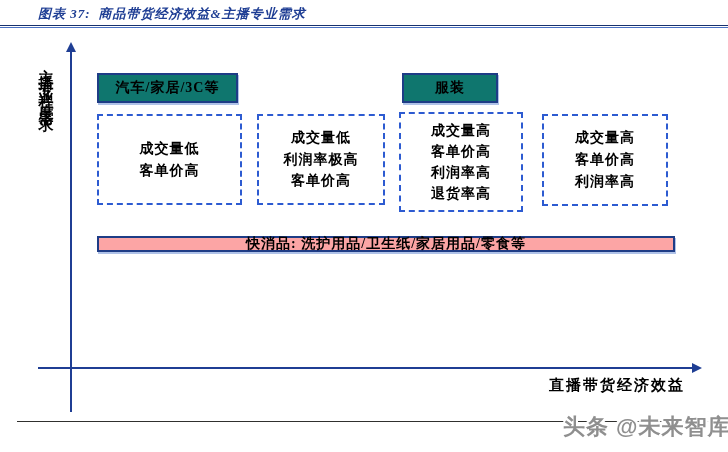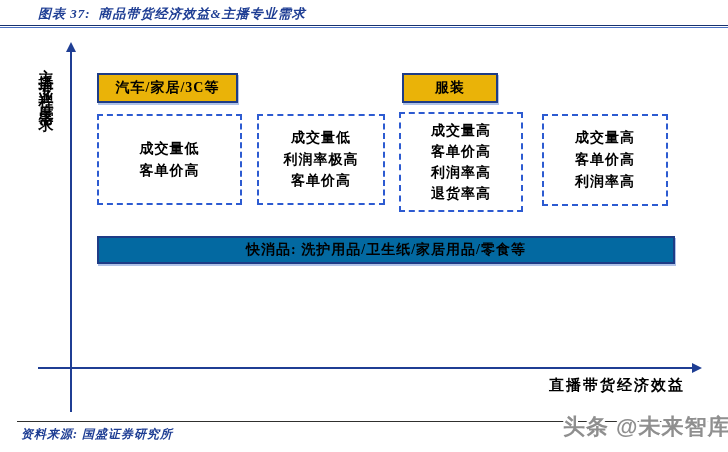--- a/index.html
+++ b/index.html
@@ -21,39 +21,39 @@
   .x-axis{position:absolute;left:38px;top:367px;width:656px;height:2px;background:#1f3e94;}
   .x-arrowhead{position:absolute;left:692px;top:363px;width:0;height:0;
     border-top:5px solid transparent;border-bottom:5px solid transparent;
     border-left:10px solid #1f3e94;}
   .y-label{position:absolute;left:36px;top:56px;writing-mode:vertical-rl;
     font-size:15px;font-weight:600;letter-spacing:7px;color:#000;}
   .x-label{position:absolute;left:549px;top:376px;font-size:15px;font-weight:600;
     letter-spacing:2px;color:#000;white-space:nowrap;}
   
   .cat-box{position:absolute;top:73px;height:30px;box-sizing:border-box;
-    border:2px solid #1e3c86;background:#eab308;display:flex;align-items:center;
+    border:2px solid #1e3c86;background:#0f766e;display:flex;align-items:center;
     justify-content:center;font-size:14px;font-weight:600;letter-spacing:1px;
     box-shadow:1px 2px 0 rgba(110,143,214,0.55);}
   .cat-1{left:97px;width:141px;}
   .cat-2{left:258px;width:118px;}
   .cat-3{left:402px;width:96px;}
   .cat-4{left:544px;width:118px;}
   
   .dash-box{position:absolute;box-sizing:border-box;border:2px dashed #2d5bd1;
     display:flex;align-items:center;justify-content:center;text-align:center;
     font-size:14px;font-weight:600;line-height:1.55;letter-spacing:1px;
     white-space:pre-line;background:#fff;}
   .dash-1{left:97px;top:114px;width:145px;height:91px;}
   .dash-2{left:257px;top:114px;width:128px;height:91px;}
   .dash-3{left:399px;top:112px;width:124px;height:100px;line-height:1.5;}
   .dash-4{left:542px;top:114px;width:126px;height:92px;}
   
-  .fmcg-box{position:absolute;left:97px;top:236px;width:578px;height:28px;
-    box-sizing:border-box;border:2px solid #1e3c86;background:#0369a1;display:flex;
+  .fmcg-box{position:absolute;left:97px;top:236px;width:578px;height:16px;
+    box-sizing:border-box;border:2px solid #1e3c86;background:#fca5a5;display:flex;
     align-items:center;justify-content:center;font-size:14px;font-weight:600;
     letter-spacing:1px;box-shadow:1px 2px 0 rgba(110,143,214,0.55);}
   .bottom-dash{left:95px;top:278px;width:582px;height:68px;line-height:1.45;}
   
   .footer-rule{position:absolute;left:17px;top:421px;width:694px;height:1px;background:#30302e;}
   .source{position:absolute;left:21px;top:426px;font-size:12px;font-weight:bold;
     font-style:italic;color:#1f3e94;letter-spacing:1px;white-space:nowrap;}
   .watermark{position:absolute;left:563px;top:412px;font-size:22px;font-weight:bold;
     font-family:"Liberation Sans", sans-serif;color:#8f8f8f;letter-spacing:1px;
     white-space:nowrap;
@@ -89,16 +89,15 @@
 客单价高
 利润率高
 退货率高</div>
   <div class="dash-box dash-4">成交量高
 客单价高
 利润率高</div>
 
   <div class="fmcg-box">快消品: 洗护用品/卫生纸/家居用品/零食等</div>
 
   <div class="footer-rule"></div>
-  <div class="source">资料来源: 国盛证券研究所</div>
   <div class="watermark">头条 @未来智库</div>
 
 </div>
 
 </body></html>

